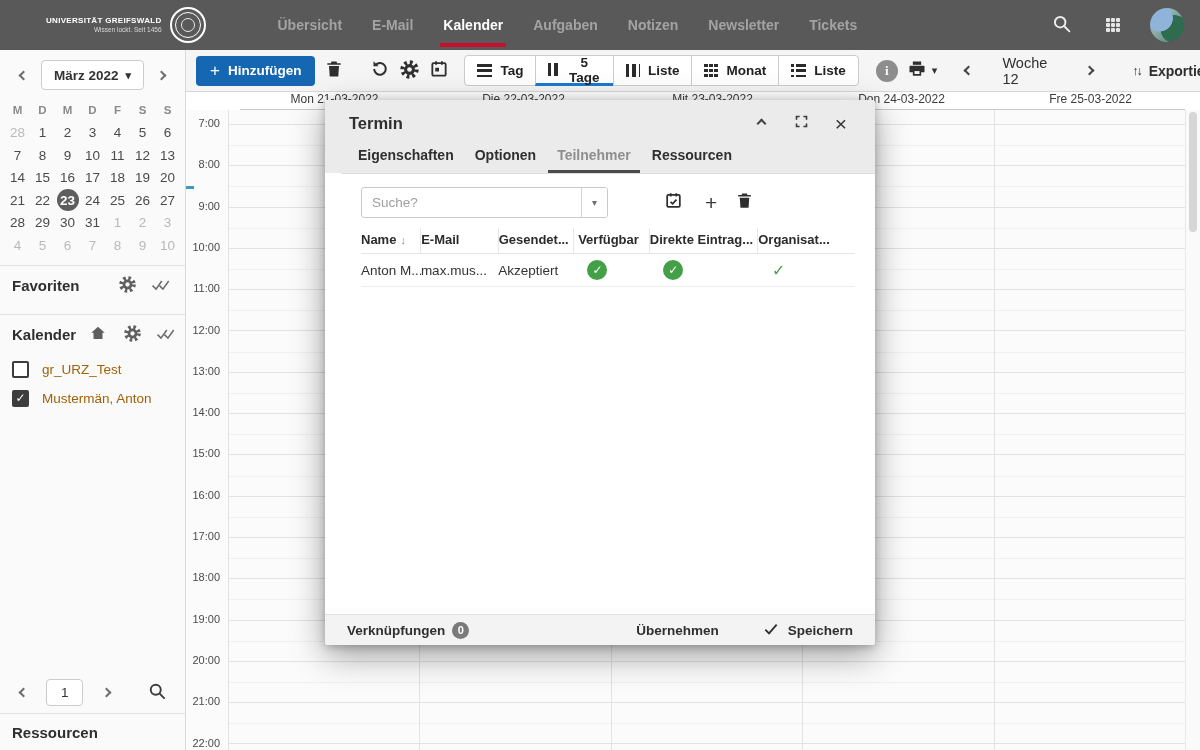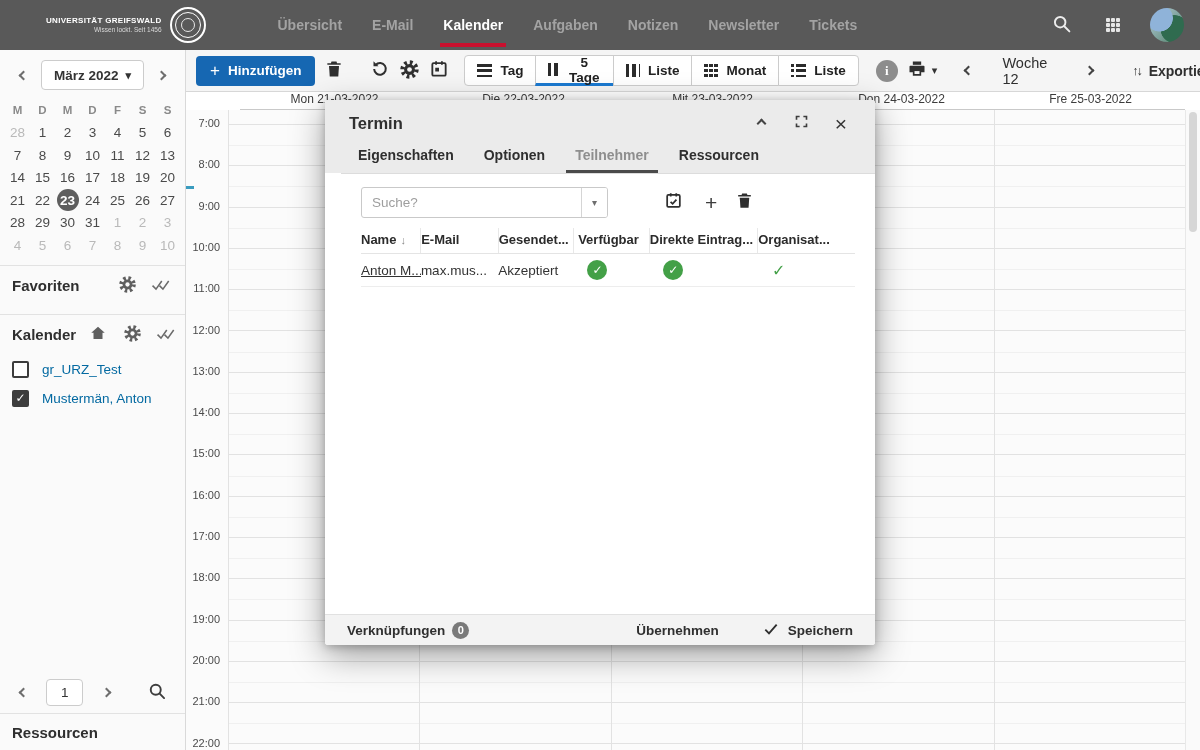--- a/index.html
+++ b/index.html
@@ -51,21 +51,21 @@
   .mc-day.sel em { font-style:normal; background:#5e5e5e; color:#fff; width:22px; height:22px;
     border-radius:50%; display:flex; align-items:center; justify-content:center; font-weight:bold; }
   .divider { border-top:1px solid #e2e2e2; margin-top:8px; }
   .sec-row { display:flex; align-items:center; height:40px; padding:0 12px; gap:10px; }
   .sec-title { font-size:15px; font-weight:bold; color:#2f2f2f; flex:1; }
   .sec-icons { display:flex; align-items:center; gap:10px; }
   .cal-item { display:flex; align-items:center; gap:13px; padding:5px 12px; height:29px; cursor:pointer; }
   .cb { width:17px; height:17px; border:2px solid #3d3d3d; border-radius:2px; background:#fff;
     display:flex; align-items:center; justify-content:center; font-size:12px; color:#fff; }
   .cb.checked { background:#3d3d3d; }
-  .cal-name { font-size:13.5px; color:#0369a1; }
+  .cal-name { font-size:13.5px; color:#a16207; }
   .side-spacer { flex:1; }
   .pager { display:flex; align-items:center; height:42px; padding:0 14px; gap:14px; }
   .page-box { width:40px; height:27px; border:1px solid #ccc; border-radius:4px; background:#fff;
     display:flex; align-items:center; justify-content:center; font-size:13.5px; color:#333; }
   .pager .spacer { flex:1; }
 
   
   .main { position:absolute; top:50px; left:186px; right:0; bottom:0; }
   .toolbar { position:absolute; top:0; left:0; right:0; height:42px; background:#f5f5f5;
     border-bottom:1px solid #d7d7d7; display:flex; align-items:center; padding:0 10px; gap:9px; }
@@ -120,21 +120,21 @@
   .dialog { position:absolute; left:325px; top:100px; width:550px; height:545px; z-index:10;
     background:#fff; border-radius:3px; box-shadow:0 10px 34px rgba(0,0,0,.38), 0 2px 8px rgba(0,0,0,.22);
     display:flex; flex-direction:column; overflow:hidden; }
   .dlg-head { background:#ebebeb; padding:13px 24px 0; }
   .dlg-titlerow { display:flex; align-items:center; }
   .dlg-title { font-size:16.5px; font-weight:bold; color:#2f2f2f; flex:1; }
   .dlg-winbtns { display:flex; align-items:center; gap:20px; }
   .dlg-winbtn { background:none; border:none; cursor:pointer; display:flex; align-items:center; justify-content:center;
     width:20px; height:20px; color:#444; }
   .dlg-close { font-size:21px; line-height:1; color:#333; }
-  .dlg-tabs { display:flex; gap:12px; margin-top:14px; }
+  .dlg-tabs { display:flex; gap:3px; margin-top:14px; }
   .dlg-tab { padding:0 9px 10px; font-size:14px; font-weight:bold; color:#2f2f2f; cursor:pointer; position:relative; }
   .dlg-tab.active { color:#8e8e8e; }
   .dlg-tab.active::after { content:""; position:absolute; left:0; right:0; bottom:0; height:3px; background:#4a4a4a; }
   .dlg-body { flex:1; background:#fff; border-top:1px solid #dcdcdc; padding:11px 20px 0; overflow:hidden;margin-left:16px; }
   .dlg-toolrow { display:flex; align-items:center; height:34px; }
   .searchwrap { display:flex; width:247px; height:31px; border:1px solid #c9c9c9; border-radius:3px; background:#fff; overflow:hidden; }
   .searchwrap input { flex:1; border:none; outline:none; padding:0 10px; font-size:13.5px; color:#333;
     font-family:inherit; background:transparent; }
   .searchwrap input::placeholder { color:#9e9e9e; }
   .search-caret { width:26px; border-left:1px solid #d5d5d5; display:flex; align-items:center; justify-content:center;
@@ -583,21 +583,21 @@
             </div>
             <div class="att-hcell" style="width: 112px;">
               <span>Direkte Eintrag...</span>
             </div>
             <div class="att-hcell" style="width: 100px;">
               <span>Organisat...</span>
             </div>
           </div>
         <div id="att-rows">
             <div class="att-drow">
-              <div class="att-cell" style="width: 62px; text-decoration: underline;">Anton M...</div>
+              <div class="att-cell" style="width: 62px;">Anton M...</div>
               <div class="att-cell" style="width: 80px;">max.mus...</div>
               <div class="att-cell" style="width: 78px;">Akzeptiert</div>
               <div class="att-cell center" style="width: 78px; padding-left: 14px;">
                 <span class="disc">✓</span>
               </div>
               <div class="att-cell center" style="width: 112px; padding-left: 14px;">
                 <span class="disc">✓</span>
               </div>
               <div class="att-cell center" style="width: 100px; padding-left: 14px;">
                 <span class="plaincheck">✓</span>

